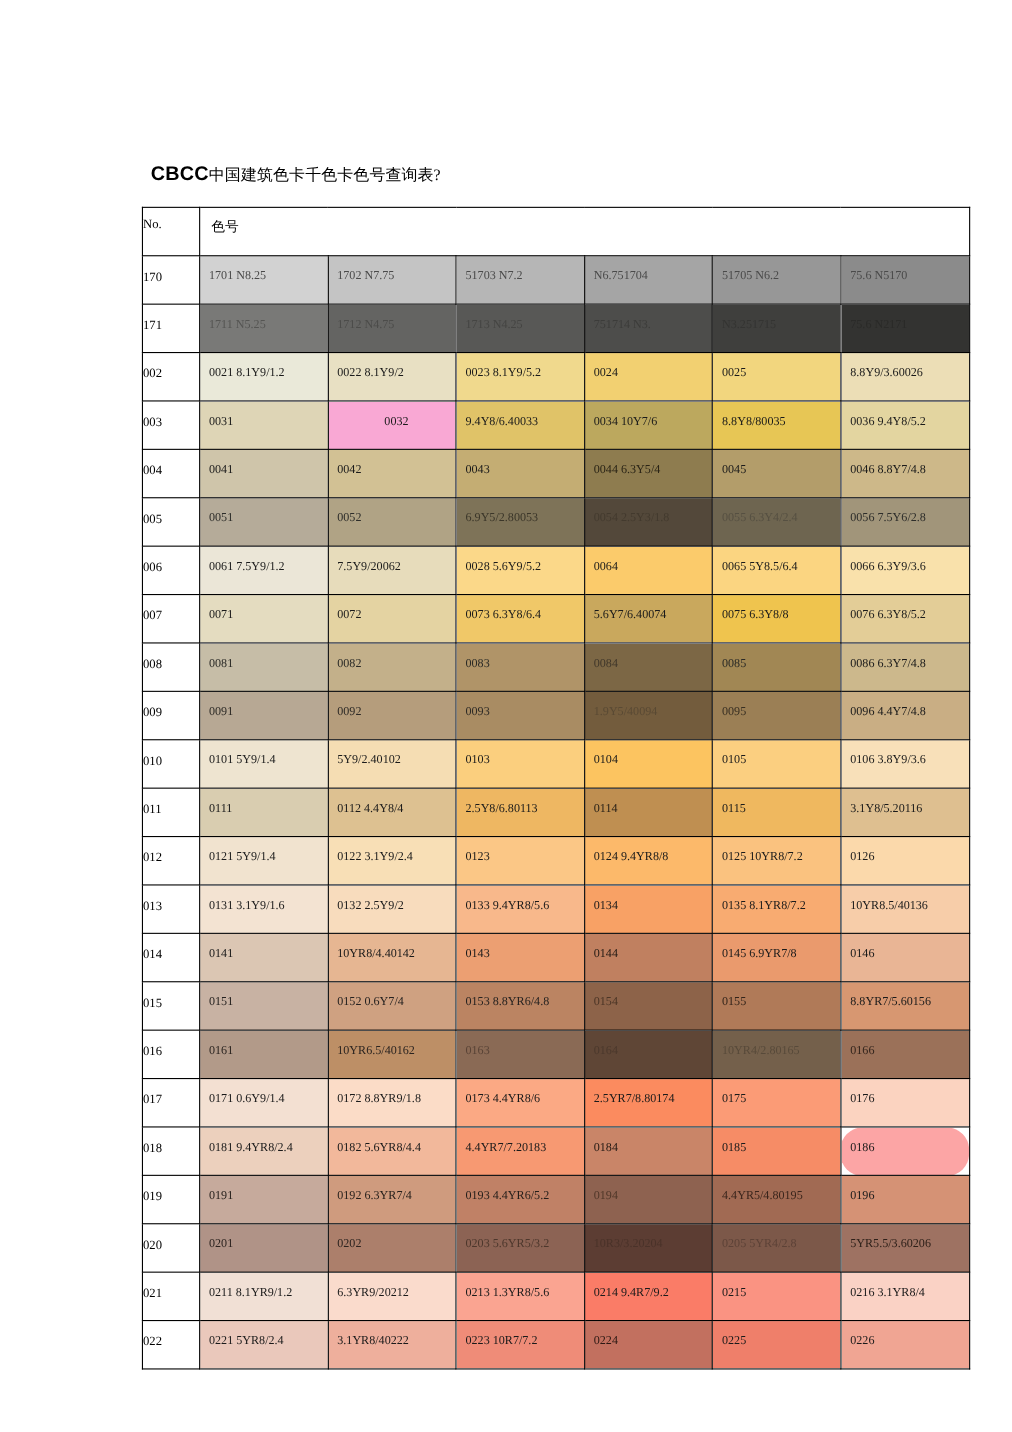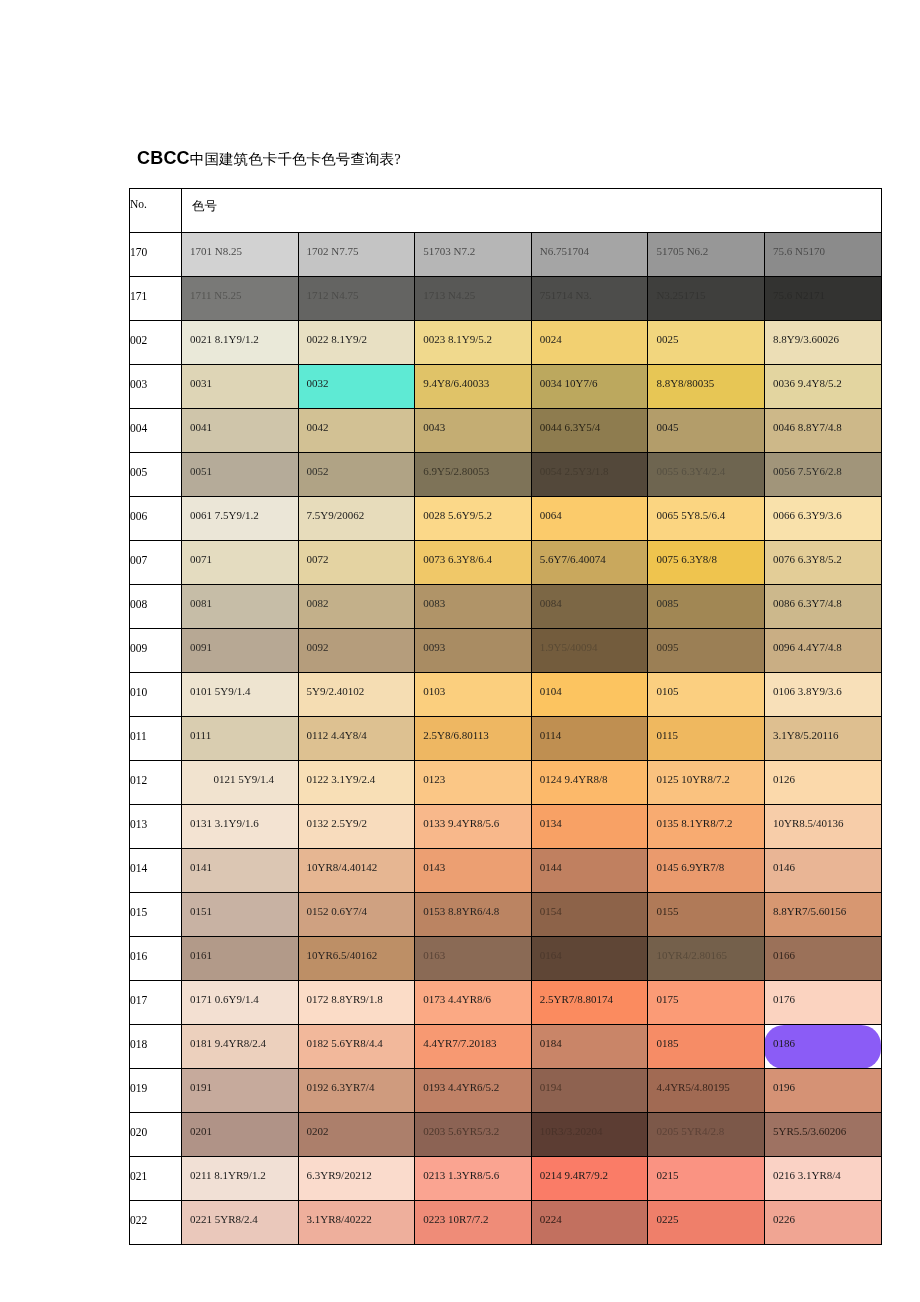--- a/index.html
+++ b/index.html
@@ -147,21 +147,21 @@
           <td class="swatch first-sw" style="background-color: rgb(234, 233, 217); color: rgb(26, 26, 26);"><span class="sw-text">0021 8.1Y9/1.2</span></td>
           <td class="swatch" style="background-color: rgb(232, 224, 195); color: rgb(26, 26, 26);"><span class="sw-text">0022 8.1Y9/2</span></td>
           <td class="swatch" style="background-color: rgb(240, 217, 141); color: rgb(26, 26, 26);"><span class="sw-text">0023 8.1Y9/5.2</span></td>
           <td class="swatch" style="background-color: rgb(242, 208, 113); color: rgb(26, 26, 26);"><span class="sw-text">0024</span></td>
           <td class="swatch" style="background-color: rgb(242, 214, 126); color: rgb(26, 26, 26);"><span class="sw-text">0025</span></td>
           <td class="swatch last-sw" style="background-color: rgb(236, 222, 182); color: rgb(26, 26, 26); margin-left: 44px;"><span class="sw-text">8.8Y9/3.60026</span></td>
         </tr>
         <tr>
           <td class="no-cell">003</td>
           <td class="swatch first-sw" style="background-color: rgb(222, 213, 182); color: rgb(26, 26, 26);"><span class="sw-text">0031</span></td>
-          <td class="swatch" style="background-color: #5eead4; color: rgb(26, 26, 26);"><span class="sw-text">0032</span></td>
+          <td class="swatch" style="background-color: #f9a8d4; color: rgb(26, 26, 26); text-align: center;"><span class="sw-text">0032</span></td>
           <td class="swatch" style="background-color: rgb(224, 195, 104); color: rgb(26, 26, 26);"><span class="sw-text">9.4Y8/6.40033</span></td>
           <td class="swatch" style="background-color: rgb(188, 168, 94); color: rgb(26, 26, 26);"><span class="sw-text">0034 10Y7/6</span></td>
           <td class="swatch" style="background-color: rgb(231, 198, 85); color: rgb(26, 26, 26);"><span class="sw-text">8.8Y8/80035</span></td>
           <td class="swatch last-sw" style="background-color: rgb(227, 213, 160); color: rgb(26, 26, 26);"><span class="sw-text">0036 9.4Y8/5.2</span></td>
         </tr>
         <tr>
           <td class="no-cell">004</td>
           <td class="swatch first-sw" style="background-color: rgb(207, 197, 170); color: rgb(26, 26, 26);"><span class="sw-text">0041</span></td>
           <td class="swatch" style="background-color: rgb(210, 193, 148); color: rgb(26, 26, 26);"><span class="sw-text">0042</span></td>
           <td class="swatch" style="background-color: rgb(196, 173, 115); color: rgb(26, 26, 26);"><span class="sw-text">0043</span></td>
@@ -227,21 +227,21 @@
           <td class="no-cell">011</td>
           <td class="swatch first-sw" style="background-color: rgb(217, 205, 176); color: rgb(26, 26, 26);"><span class="sw-text">0111</span></td>
           <td class="swatch" style="background-color: rgb(221, 193, 145); color: rgb(26, 26, 26);"><span class="sw-text">0112 4.4Y8/4</span></td>
           <td class="swatch" style="background-color: rgb(238, 183, 98); color: rgb(26, 26, 26);"><span class="sw-text">2.5Y8/6.80113</span></td>
           <td class="swatch" style="background-color: rgb(191, 143, 81); color: rgb(42, 34, 24);"><span class="sw-text">0114</span></td>
           <td class="swatch" style="background-color: rgb(239, 184, 95); color: rgb(26, 26, 26);"><span class="sw-text">0115</span></td>
           <td class="swatch last-sw" style="background-color: rgb(222, 191, 144); color: rgb(26, 26, 26);"><span class="sw-text">3.1Y8/5.20116</span></td>
         </tr>
         <tr>
           <td class="no-cell">012</td>
-          <td class="swatch first-sw" style="background-color: rgb(241, 227, 207); color: rgb(26, 26, 26); text-align: center;"><span class="sw-text">0121 5Y9/1.4</span></td>
+          <td class="swatch first-sw" style="background-color: rgb(241, 227, 207); color: rgb(26, 26, 26);"><span class="sw-text">0121 5Y9/1.4</span></td>
           <td class="swatch" style="background-color: rgb(248, 223, 182); color: rgb(26, 26, 26);"><span class="sw-text">0122 3.1Y9/2.4</span></td>
           <td class="swatch" style="background-color: rgb(251, 199, 134); color: rgb(26, 26, 26);"><span class="sw-text">0123</span></td>
           <td class="swatch" style="background-color: rgb(252, 185, 106); color: rgb(26, 26, 26);"><span class="sw-text">0124 9.4YR8/8</span></td>
           <td class="swatch" style="background-color: rgb(250, 194, 127); color: rgb(26, 26, 26);"><span class="sw-text">0125 10YR8/7.2</span></td>
           <td class="swatch last-sw" style="background-color: rgb(251, 217, 171); color: rgb(26, 26, 26);"><span class="sw-text">0126</span></td>
         </tr>
         <tr>
           <td class="no-cell">013</td>
           <td class="swatch first-sw" style="background-color: rgb(243, 227, 210); color: rgb(26, 26, 26);"><span class="sw-text">0131 3.1Y9/1.6</span></td>
           <td class="swatch" style="background-color: rgb(248, 220, 189); color: rgb(26, 26, 26);"><span class="sw-text">0132 2.5Y9/2</span></td>
@@ -286,21 +286,21 @@
           <td class="swatch" style="background-color: rgb(251, 155, 118); color: rgb(26, 26, 26);"><span class="sw-text">0175</span></td>
           <td class="swatch last-sw" style="background-color: rgb(251, 211, 192); color: rgb(26, 26, 26);"><span class="sw-text">0176</span></td>
         </tr>
         <tr>
           <td class="no-cell">018</td>
           <td class="swatch first-sw" style="background-color: rgb(236, 208, 189); color: rgb(26, 26, 26);"><span class="sw-text">0181 9.4YR8/2.4</span></td>
           <td class="swatch" style="background-color: rgb(242, 184, 155); color: rgb(26, 26, 26);"><span class="sw-text">0182 5.6YR8/4.4</span></td>
           <td class="swatch" style="background-color: rgb(247, 153, 114); color: rgb(26, 26, 26);"><span class="sw-text">4.4YR7/7.20183</span></td>
           <td class="swatch" style="background-color: rgb(201, 133, 104); color: rgb(36, 26, 20);"><span class="sw-text">0184</span></td>
           <td class="swatch" style="background-color: rgb(246, 140, 102); color: rgb(26, 26, 26);"><span class="sw-text">0185</span></td>
-          <td class="swatch last-sw" style="background-color: #8b5cf6; color: rgb(26, 26, 26); border-radius: 20px;"><span class="sw-text">0186</span></td>
+          <td class="swatch last-sw" style="background-color: #fca5a5; color: rgb(26, 26, 26); border-radius: 20px;"><span class="sw-text">0186</span></td>
         </tr>
         <tr>
           <td class="no-cell">019</td>
           <td class="swatch first-sw" style="background-color: rgb(198, 170, 156); color: rgb(36, 30, 26);"><span class="sw-text">0191</span></td>
           <td class="swatch" style="background-color: rgb(207, 155, 126); color: rgb(36, 30, 26);"><span class="sw-text">0192 6.3YR7/4</span></td>
           <td class="swatch" style="background-color: rgb(192, 129, 102); color: rgb(36, 30, 26);"><span class="sw-text">0193 4.4YR6/5.2</span></td>
           <td class="swatch" style="background-color: rgb(142, 98, 80); color: rgb(80, 55, 41);"><span class="sw-text">0194</span></td>
           <td class="swatch" style="background-color: rgb(161, 106, 83); color: rgb(58, 37, 28);"><span class="sw-text">4.4YR5/4.80195</span></td>
           <td class="swatch last-sw" style="background-color: rgb(213, 146, 117); color: rgb(26, 26, 26);"><span class="sw-text">0196</span></td>
         </tr>

